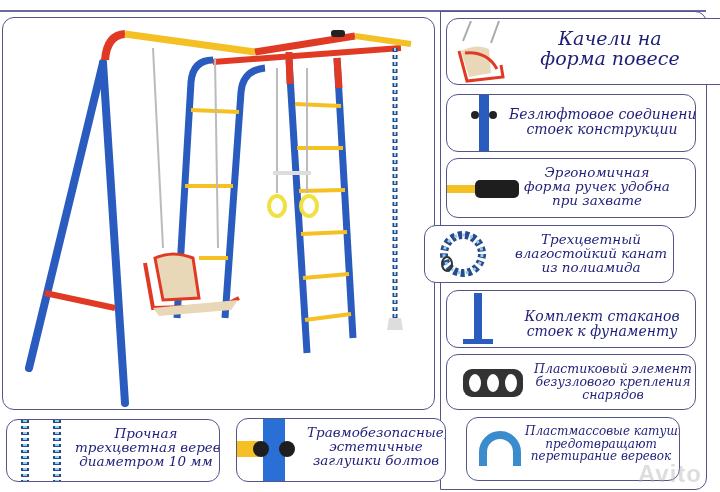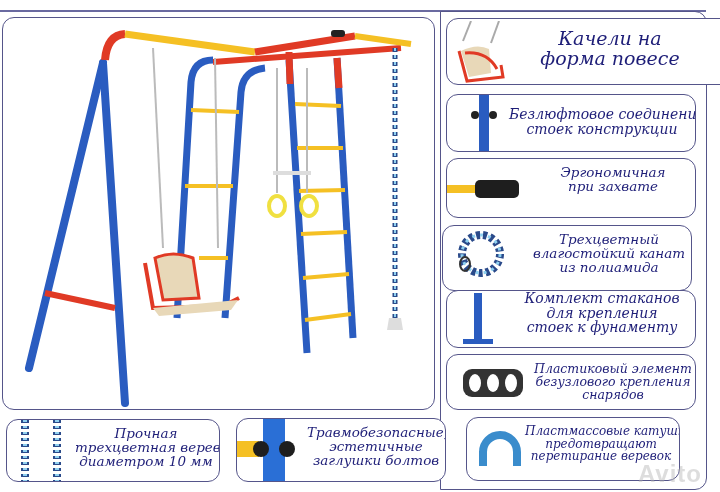--- a/index.html
+++ b/index.html
@@ -111,47 +111,47 @@
     <span>Безлюфтовое соединение</span>
     <span>стоек конструкции</span>
   </div>
 </div>
 
 <div class="card" style="left:446px; top:158px; width:250px; height:60px;">
   <svg class="icon" style="left:0px; top:16px;" width="80" height="30">
     <rect x="0" y="10" width="30" height="8" fill="#f5c024"></rect>
     <rect x="28" y="5" width="44" height="18" rx="5" fill="#1e1e1e"></rect>
   </svg>
-  <div class="txt" style="left:86px; top:6px; width:160px; font-size:13.5px;">
+  <div class="txt" style="left:70px; top:6px; width:160px; font-size:13.5px;">
     <span>Эргономичная</span>
+    <span>форма ручек удобна</span>
     <span>при захвате</span>
   </div>
 </div>
 
-<div class="card" style="left:442px; top:225px; width:250px; height:66px;">
+<div class="card" style="left:424px; top:225px; width:250px; height:58px;">
   <svg class="icon" style="left:8px; top:2px;" width="56" height="54">
     <circle cx="30" cy="26" r="19" fill="none" stroke="#2a4a8a" stroke-width="8" stroke-dasharray="4 3"></circle>
     <circle cx="30" cy="26" r="19" fill="none" stroke="#8fd0f0" stroke-width="3" stroke-dasharray="3 5"></circle>
     <ellipse cx="14" cy="36" rx="5" ry="7" fill="none" stroke="#333" stroke-width="2"></ellipse>
   </svg>
   <div class="txt" style="left:86px; top:6px; width:160px; font-size:13.5px;">
     <span>Трехцветный</span>
     <span>влагостойкий канат</span>
     <span>из полиамида</span>
   </div>
 </div>
 
 <div class="card" style="left:446px; top:290px; width:250px; height:58px;">
   <svg class="icon" style="left:12px; top:0px;" width="40" height="58">
     <rect x="15" y="2" width="8" height="48" fill="#2a5cc0"></rect>
     <rect x="4" y="48" width="30" height="5" fill="#2a5cc0"></rect>
   </svg>
-  <div class="txt" style="left:62px; top:0; width:186px; font-size:14px;">
+  <div class="txt" style="left:62px; top:18px; width:186px; font-size:14px;">
     <span>Комплект стаканов</span>
-    <span>для крепления</span>
     <span>стоек к фунаменту</span>
   </div>
 </div>
 
 <div class="card" style="left:446px; top:354px; width:250px; height:56px;text-decoration:underline;">
   <svg class="icon" style="left:14px; top:12px;" width="66" height="34">
     <rect x="2" y="2" width="60" height="28" rx="9" fill="#333"></rect>
     <ellipse cx="14" cy="16" rx="6" ry="9" fill="#fff"></ellipse>
     <ellipse cx="32" cy="16" rx="6" ry="9" fill="#fff"></ellipse>
     <ellipse cx="50" cy="16" rx="6" ry="9" fill="#fff"></ellipse>

